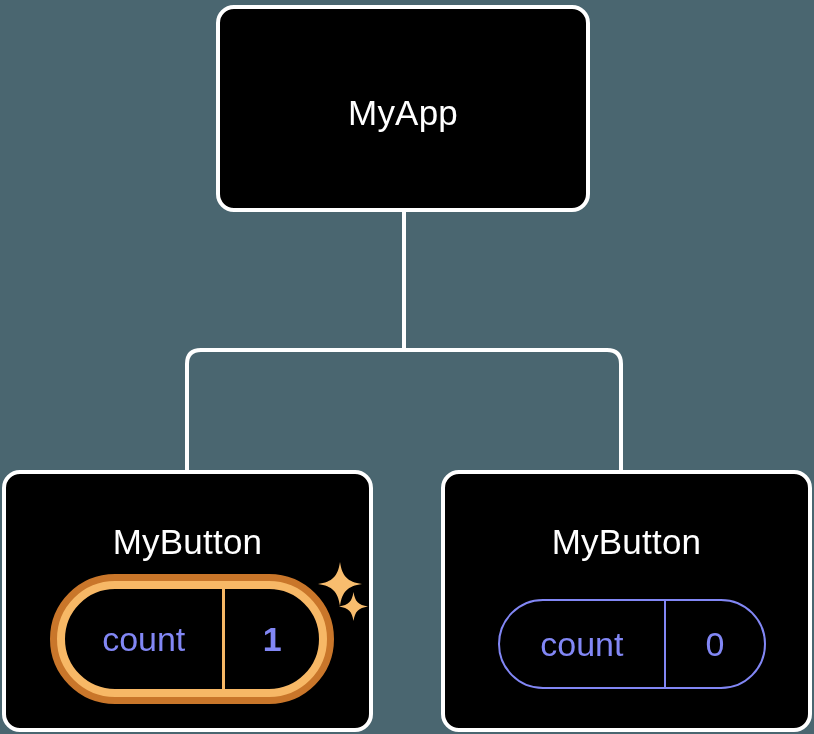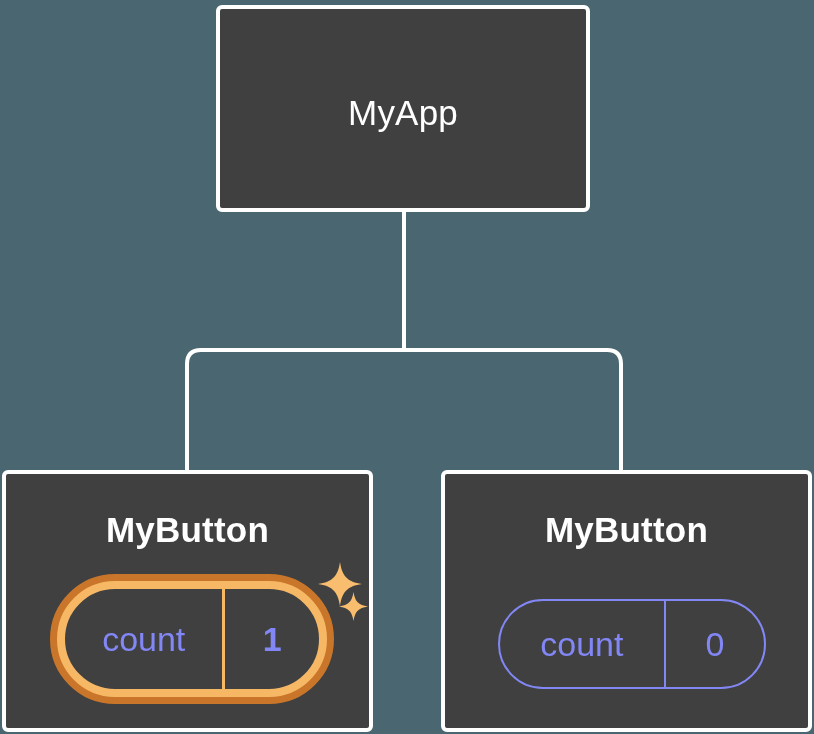--- a/index.html
+++ b/index.html
@@ -21,23 +21,23 @@
     position: absolute;
     left: 0; top: 0;
     width: 814px; height: 734px;
     pointer-events: none;
   }
 
   
   .card {
     position: absolute;
     box-sizing: border-box;
-    background: #404040;
+    background: #000000;
     border: 4px solid #ffffff;
-    border-radius: 6px;
+    border-radius: 18px;
   }
   .card-root {
     left: 216px; top: 5px;
     width: 374px; height: 207px;
   }
   .card-child-left {
     left: 2px; top: 470px;
     width: 371px; height: 262px;
   }
   .card-child-right {
@@ -50,21 +50,21 @@
     left: 0; right: 0;
     text-align: center;
     color: #ffffff;
     font-size: 35px;
     font-weight: 400;
     letter-spacing: 0.2px;
     white-space: nowrap;
   }
   .card-root .card-title { top: 84px; }
   .card-child-left .card-title,
-  .card-child-right .card-title { top: 36px; font-weight: bold; }
+  .card-child-right .card-title { top: 48px; }
 
   
   .pill {
     position: absolute;
     box-sizing: border-box;
     display: flex;
     align-items: stretch;
     border: 2px solid #8287f5;
     border-radius: 999px;
     overflow: hidden;

